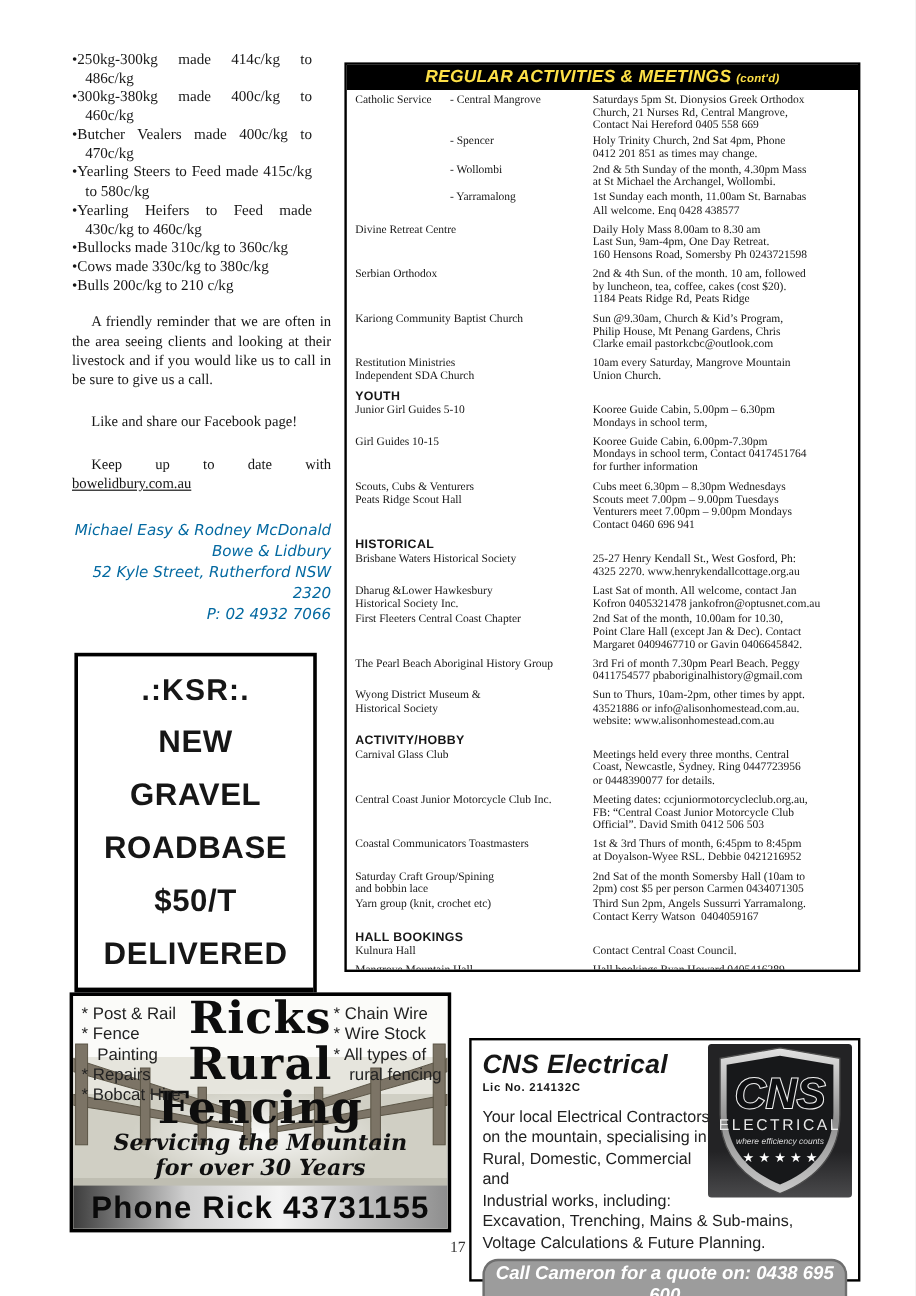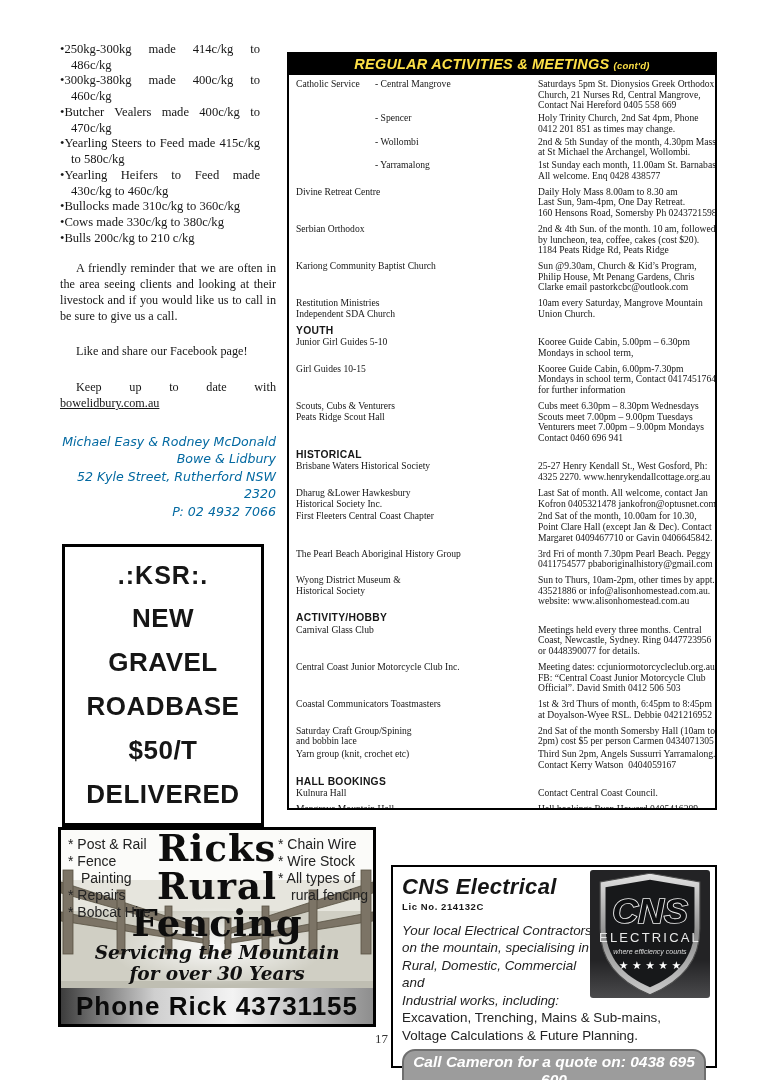--- a/index.html
+++ b/index.html
@@ -48,21 +48,21 @@
     position:absolute; left:287px; top:52px; width:430px; height:758px;
     border:2px solid #000; overflow:hidden; background:#fff;
   }
   #act-header {
     background:#000; color:#fde047; height:21px; line-height:21px; text-align:center;
     font-family:"Liberation Sans", sans-serif; font-weight:bold; font-style:italic;
     font-size:14.5px; letter-spacing:0.2px;
   }
   #act-header .contd { font-size:9.5px; font-weight:bold; }
   #act-rows { padding:4px 5px 0 7px; font-size:9.6px; line-height:1.12; }
-  .act-row { display:flex; margin-bottom:2px;gap:44px; }
+  .act-row { display:flex; margin-bottom:2px; }
   .act-row.gap { margin-top:5px; }
   .cl { width:198px; flex:none; white-space:pre-wrap; padding-right:4px; }
   .cr { width:216px; flex:none; white-space:pre-wrap; }
   .l1 { display:inline-block; min-width:79px; }
   .sec-heading {
     font-family:"Liberation Sans", sans-serif; font-weight:bold;
     font-size:10.3px; letter-spacing:0.3px; margin:5px 0 1px;
   }
 
   
@@ -105,21 +105,21 @@
   }
 
   
   #cns {
     position:absolute; left:391px; top:865px; width:326px; height:203px;
     border:2px solid #000; background:#fff; padding:7px 9px;
     font-family:"Liberation Sans", sans-serif;
   }
   .cns-title { font-weight:bold; font-style:italic; font-size:22px; letter-spacing:0.3px; }
   .cns-lic { font-size:9.5px; font-weight:bold; letter-spacing:0.6px; margin-top:1px; }
-  .cns-para-narrow { margin-top:10px; width:196px; font-size:13.4px; line-height:1.3; white-space:pre-line; color:#222;font-style:italic; }
+  .cns-para-narrow { margin-top:10px; width:196px; font-size:13.4px; line-height:1.3; white-space:pre-line; color:#222; }
   .cns-para-wide { width:308px; font-size:13.4px; line-height:1.3; white-space:pre-line; color:#222; }
   .cns-callbox {
     margin-top:5px; background:#9c9c9c; border:2px solid #6f6f6f; border-radius:13px;
     text-align:center; color:#fff; padding:2px 4px 4px;
     font-style:italic;
   }
   .cns-call-main { font-weight:bold; font-size:15.5px; }
   .cns-call-sub  { font-weight:bold; font-size:13.5px; }
   .cns-logo {
     position:absolute; right:5px; top:3px; width:120px; height:128px;

